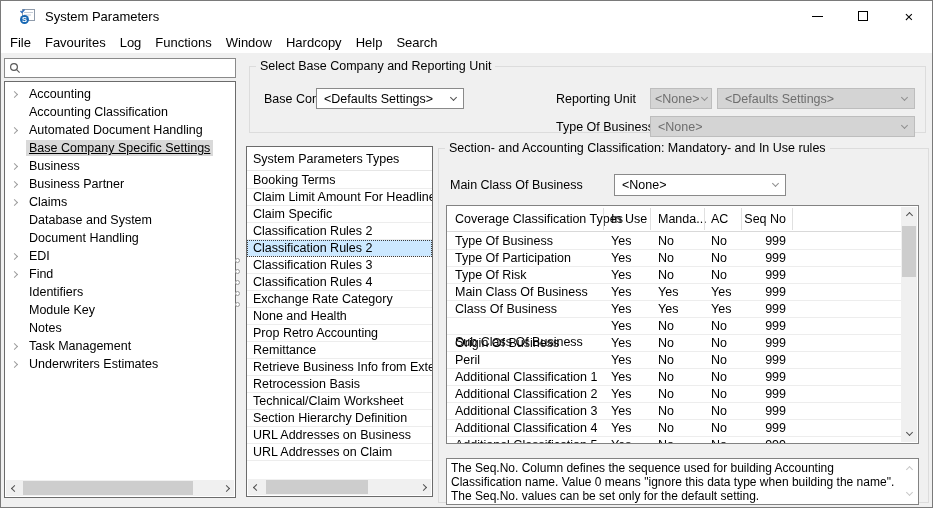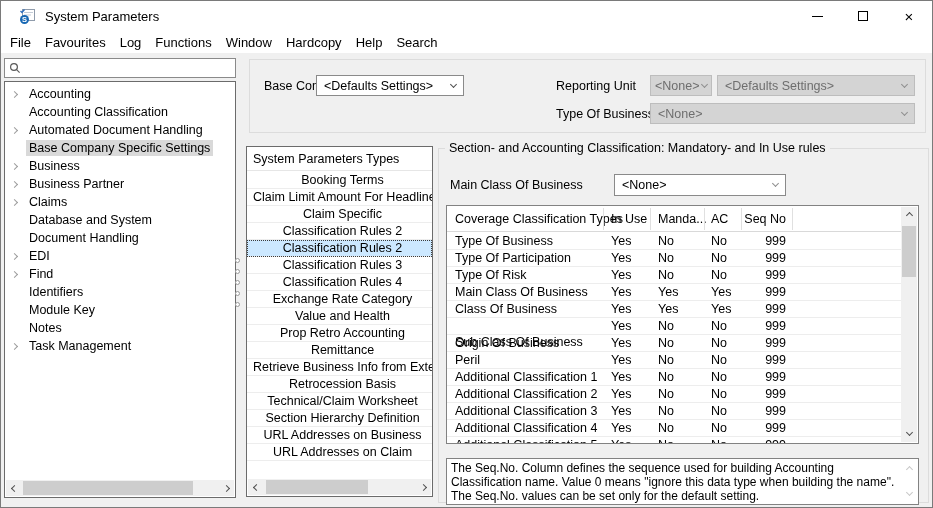--- a/index.html
+++ b/index.html
@@ -30,21 +30,21 @@
   .search-box { position: absolute; left: 3px; top: 5px; width: 232px; height: 20px; background: #fff; border: 1px solid #8a8a8a; display: flex; align-items: center; }
   .search-box svg { margin-left: 4px; flex: 0 0 auto; }
   .search-box input { border: none; outline: none; flex: 1; height: 16px; font: 12.5px "Liberation Sans", sans-serif; background: transparent; min-width: 0; }
 
   
   .sidebar { position: absolute; left: 3px; top: 28px; width: 232px; height: 417px; background: #fff; border: 1px solid #6b6b6b; overflow: hidden; }
   .tree-items { position: absolute; left: 0; top: 3px; right: 0; bottom: 17px; overflow: hidden; }
   .tree-item { height: 18px; display: flex; align-items: center; white-space: nowrap; }
   .tree-chev { width: 14px; margin-left: 7px; display: flex; align-items: center; justify-content: flex-start; flex: 0 0 auto; }
   .tree-label { font-size: 12.5px; padding: 1px 3px; }
-  .tree-label.selected { background: var(--tree-selection, #d9d9d9); }
+  .tree-label.selected { background: var(--tree-selection, #d9d9d9); text-decoration: underline; }
   .chev { display: inline-block; width: 5px; height: 5px; border-right: 1.4px solid #9c9c9c; border-bottom: 1.4px solid #9c9c9c; }
   .chev.right { transform: rotate(-45deg); }
   .chev.down  { transform: rotate(45deg); margin-top: -3px; }
   .chev.left  { transform: rotate(135deg); }
   .chev.up    { transform: rotate(-135deg); }
   .chev.dark { border-color: #505050; }
   .chev.dim  { border-color: #8f8f8f; }
   .chev.faint{ border-color: #c8c8c8; }
 
   
@@ -53,21 +53,21 @@
   .hscroll .arr.left-a { left: 0; } .hscroll .arr.right-a { right: 0; }
   .hscroll .thumb { position: absolute; top: 1px; height: 14px; background: #cdcdcd; }
 
   
   .splitter { position: absolute; left: 233px; top: 205px; width: 7px; display: flex; flex-direction: column; gap: 6px; align-items: center; }
   .dot { width: 5px; height: 5px; border: 1px solid #9a9a9a; border-radius: 50%; background: #fdfdfd; }
 
   
   .types-list { position: absolute; left: 245px; top: 93px; width: 187px; height: 351px; background: #fff; border: 1px solid #6b6b6b; overflow: hidden; }
   .types-header { height: 24px; line-height: 24px; padding-left: 6px; font-size: 12.5px; border-bottom: 1px solid #e6e6e6; white-space: nowrap; overflow: hidden; }
-  .types-items { position: absolute; left: 0; top: 25px; right: 0; bottom: 17px; overflow: hidden; text-align: center; }
+  .types-items { position: absolute; left: 0; top: 25px; right: 0; bottom: 17px; overflow: hidden; }
   .list-item { height: 17px; line-height: 16px; padding-left: 6px; font-size: 12.5px; border-bottom: 1px solid #ededed; white-space: nowrap; overflow: hidden; }
   .list-item.selected { background: var(--list-selection, #cce8ff); outline: 1px dotted #3c3c3c; outline-offset: -1px; }
 
   
   fieldset { position: absolute; border: 1px solid #dcdcdc; background: transparent; min-inline-size: 0; }
   legend { margin-left: 6px; padding: 0 4px; font-size: 12.5px; }
   .company-group { left: 248px; top: 6px; width: 677px; height: 74px; }
   .rules-group { left: 437px; top: 88px; width: 491px; height: 362px; }
   .fld-label { position: absolute; font-size: 12.5px; white-space: nowrap; }
 
@@ -218,20 +218,26 @@
           <div class="tree-item">
             <span class="tree-chev"></span>
             <span class="tree-label">Notes</span>
           </div>
           <div class="tree-item">
             <span class="tree-chev">
               <span class="chev right"></span>
             </span>
             <span class="tree-label">Task Management</span>
           </div>
+          <div class="tree-item">
+            <span class="tree-chev">
+              <span class="chev right"></span>
+            </span>
+            <span class="tree-label">Underwriters Estimates</span>
+          </div>
         </div>
       <div class="hscroll">
         <div class="arr left-a">
             <span class="chev left dark"></span>
           </div>
         <div class="thumb" style="left:17px;width:170px;"></div>
         <div class="arr right-a">
             <span class="chev right dark"></span>
           </div>
       </div>
@@ -239,20 +245,21 @@
 
     <div class="splitter">
       <span class="dot"></span>
       <span class="dot"></span>
       <span class="dot"></span>
       <span class="dot"></span>
       <span class="dot"></span>
     </div>
 
     <fieldset class="company-group">
+      <legend>Select Base Company and Reporting Unit</legend>
       <span class="fld-label" style="left:14px;top:19px;">Base Company</span>
       <div class="combo" style="left:66px;top:15px;width:148px;">
         <span class="combo-text">&lt;Defaults Settings&gt;</span>
         <span class="chev down dark"></span>
       </div>
       <span class="fld-label" style="left:306px;top:19px;">Reporting Unit</span>
       <div class="combo disabled" style="left:400px;top:15px;width:62px;padding:0 4px;">
         <span class="combo-text">&lt;None&gt;</span>
         <span class="chev down dim"></span>
       </div>
@@ -271,21 +278,21 @@
       <div class="types-header">System Parameters Types</div>
       <div class="types-items">
           <div class="list-item">Booking Terms</div>
           <div class="list-item">Claim Limit Amount For Headline Loss</div>
           <div class="list-item">Claim Specific</div>
           <div class="list-item">Classification Rules 2</div>
           <div class="list-item selected">Classification Rules 2</div>
           <div class="list-item">Classification Rules 3</div>
           <div class="list-item">Classification Rules 4</div>
           <div class="list-item">Exchange Rate Category</div>
-          <div class="list-item">Value and Health</div>
+          <div class="list-item">None and Health</div>
           <div class="list-item">Prop Retro Accounting</div>
           <div class="list-item">Remittance</div>
           <div class="list-item">Retrieve Business Info from External S</div>
           <div class="list-item">Retrocession Basis</div>
           <div class="list-item">Technical/Claim Worksheet</div>
           <div class="list-item">Section Hierarchy Definition</div>
           <div class="list-item">URL Addresses on Business</div>
           <div class="list-item">URL Addresses on Claim</div>
         </div>
       <div class="hscroll">

